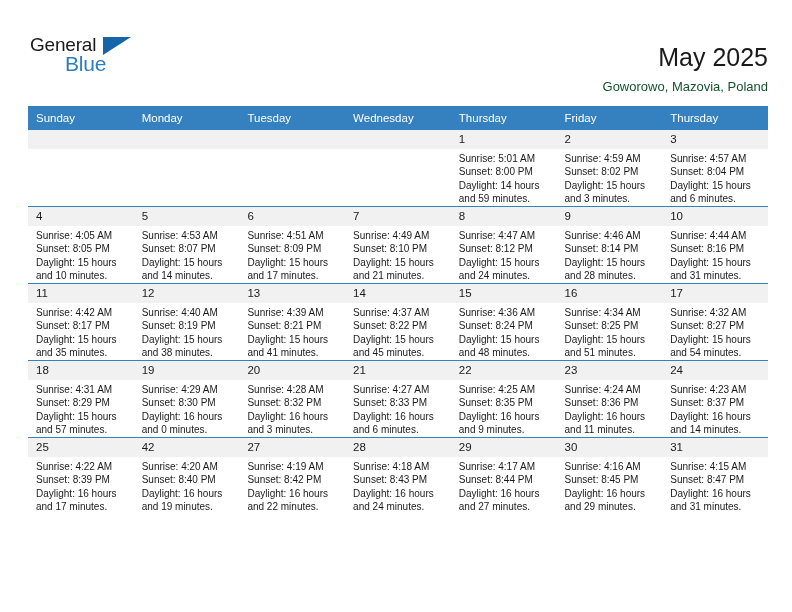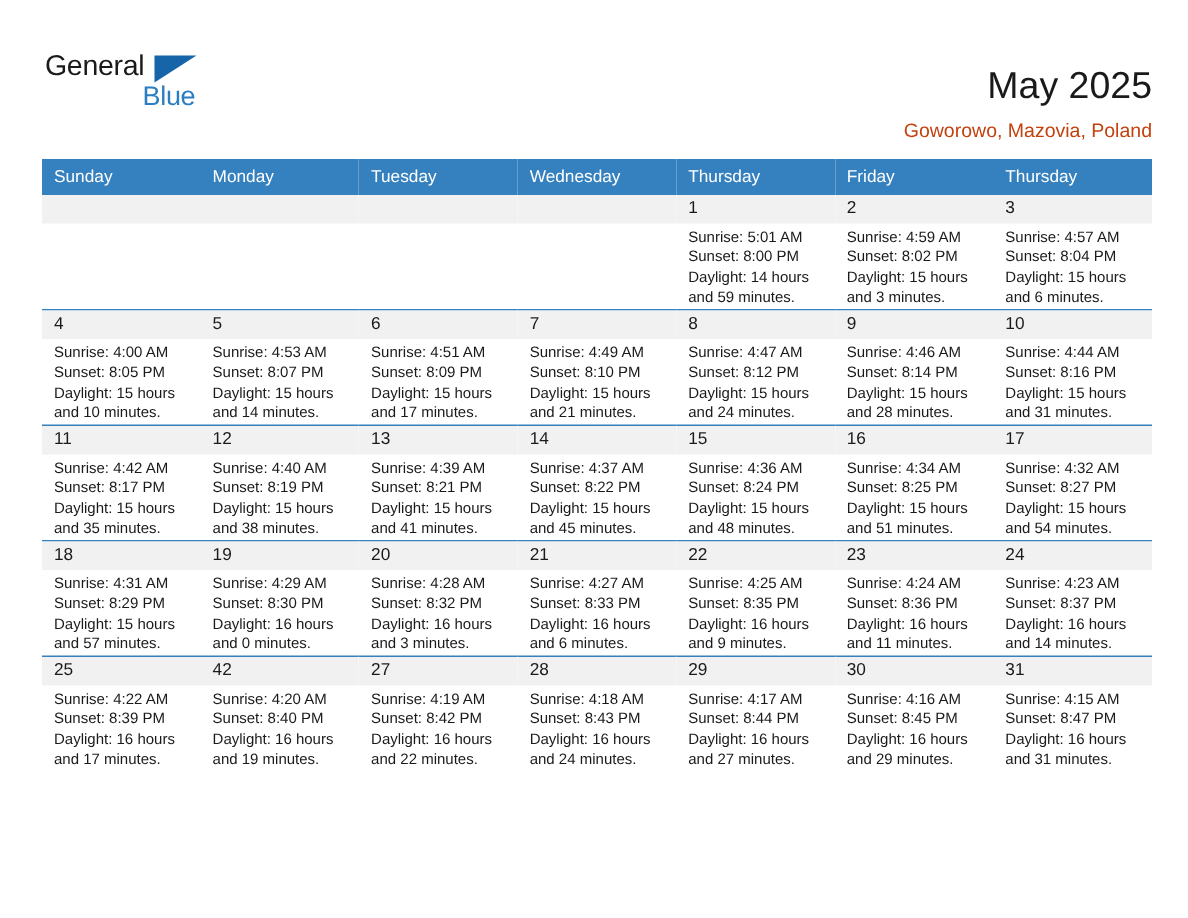--- a/index.html
+++ b/index.html
@@ -40,25 +40,24 @@
     font-size: 19px;
     color: #1a1a1a;
     letter-spacing: -0.2px;
     line-height: 22px;
     font-family: "Liberation Sans", sans-serif;
   }
   .brand-blue {
     position: absolute;
     left: 35px;
     top: 19px;
-    font-size: 18px;
+    font-size: 21px;
     color: #2b7ec1;
     letter-spacing: -0.2px;
     line-height: 22px;
-    margin-left: 30px;
   }
   .brand-tri {
     position: absolute;
     left: 73px;
     top: 3px;
     width: 0;
     height: 0;
     border-left: 28px solid #1565a8;
     border-bottom: 18px solid transparent;
   }
@@ -72,21 +71,21 @@
   .cal-title {
     font-size: 25px;
     color: #1a1a1a;
     line-height: 30px;
     white-space: nowrap;
     margin-top: 14px;
   }
   .cal-subtitle {
     margin-top: 7px;
     font-size: 13px;
-    color: #c2410c;
+    color: #14532d;
     line-height: 16px;
     white-space: nowrap;
   }
 
   
   .calendar {
     position: absolute;
     left: 28px;
     top: 106px;
     width: 740px;
@@ -234,21 +233,21 @@
                   <div>and 6 minutes.</div>
                 </div>
               </div>
             </td>
           </tr>
           <tr class="week-row">
             <td>
               <div class="cell-inner">
                 <div class="daynum">4</div>
                 <div class="cell-body">
-                  <div>Sunrise: 4:00 AM</div>
+                  <div>Sunrise: 4:05 AM</div>
                   <div>Sunset: 8:05 PM</div>
                   <div>Daylight: 15 hours</div>
                   <div>and 10 minutes.</div>
                 </div>
               </div>
             </td>
             <td>
               <div class="cell-inner">
                 <div class="daynum">5</div>
                 <div class="cell-body">

